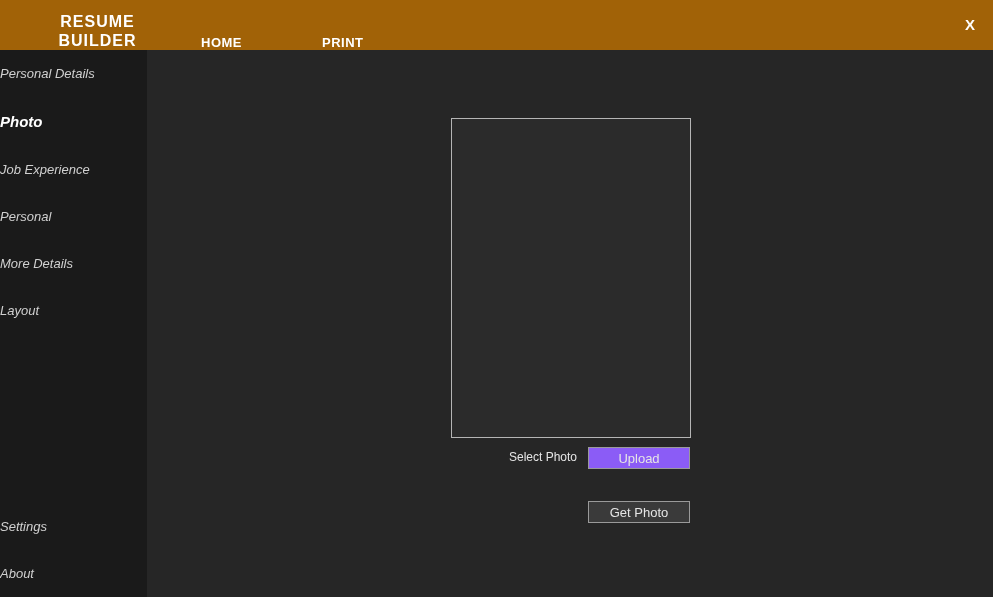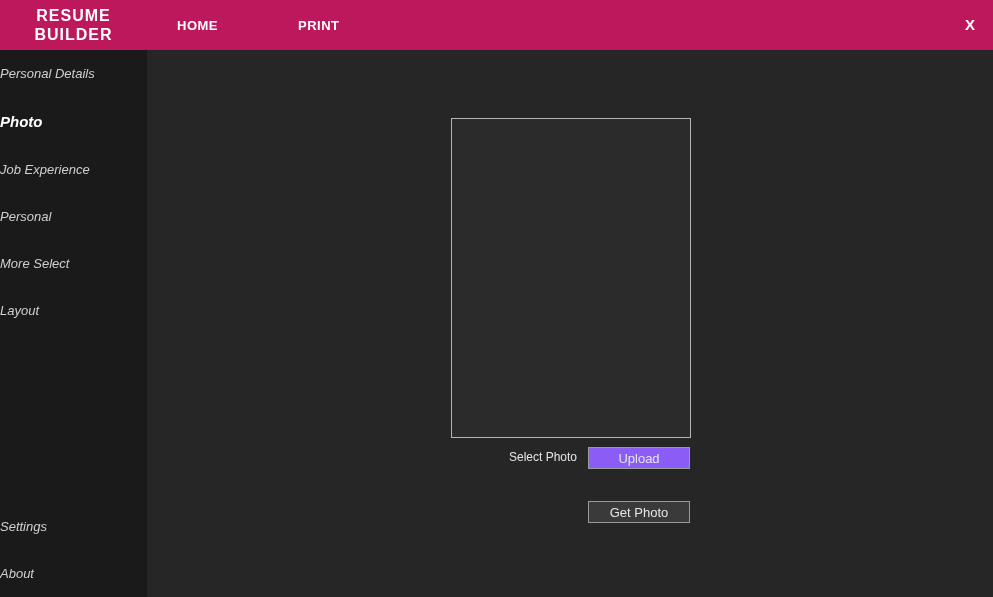--- a/index.html
+++ b/index.html
@@ -11,24 +11,25 @@
       width: 993px;
       height: 597px;
       background: #262626;
       font-family: "Segoe UI", Arial, sans-serif;
       color: #e5e5e5;
       overflow: hidden;
       position: relative;
     }
     .header {
       height: 50px;
-      background: #be185d;
+      background: #a16207;
       display: flex;
-      align-items: center;
+      align-items: flex-end;
       position: relative;
+      padding-left: 24px;
     }
     .logo {
       width: 147px;
       text-align: center;
       font-weight: bold;
       font-size: 16px;
       line-height: 1.2;
       letter-spacing: 1px;
       color: #ffffff;
     }
@@ -148,21 +149,21 @@
     <div class="nav-item">PRINT</div>
   </div>
   <div class="close-btn">X</div>
 </div>
 
 <div class="sidebar">
   <div class="sidebar-item">Personal Details</div>
   <div class="sidebar-item active">Photo</div>
   <div class="sidebar-item">Job Experience</div>
   <div class="sidebar-item">Personal</div>
-  <div class="sidebar-item">More Select</div>
+  <div class="sidebar-item">More Details</div>
   <div class="sidebar-item">Layout</div>
   <div class="sidebar-spacer"></div>
   <div class="sidebar-item">Settings</div>
   <div class="sidebar-item">About</div>
 </div>
 
 <div class="content">
   <div class="photo-box"></div>
   <div class="select-label">Select Photo</div>
   <div class="upload-btn">Upload</div>

